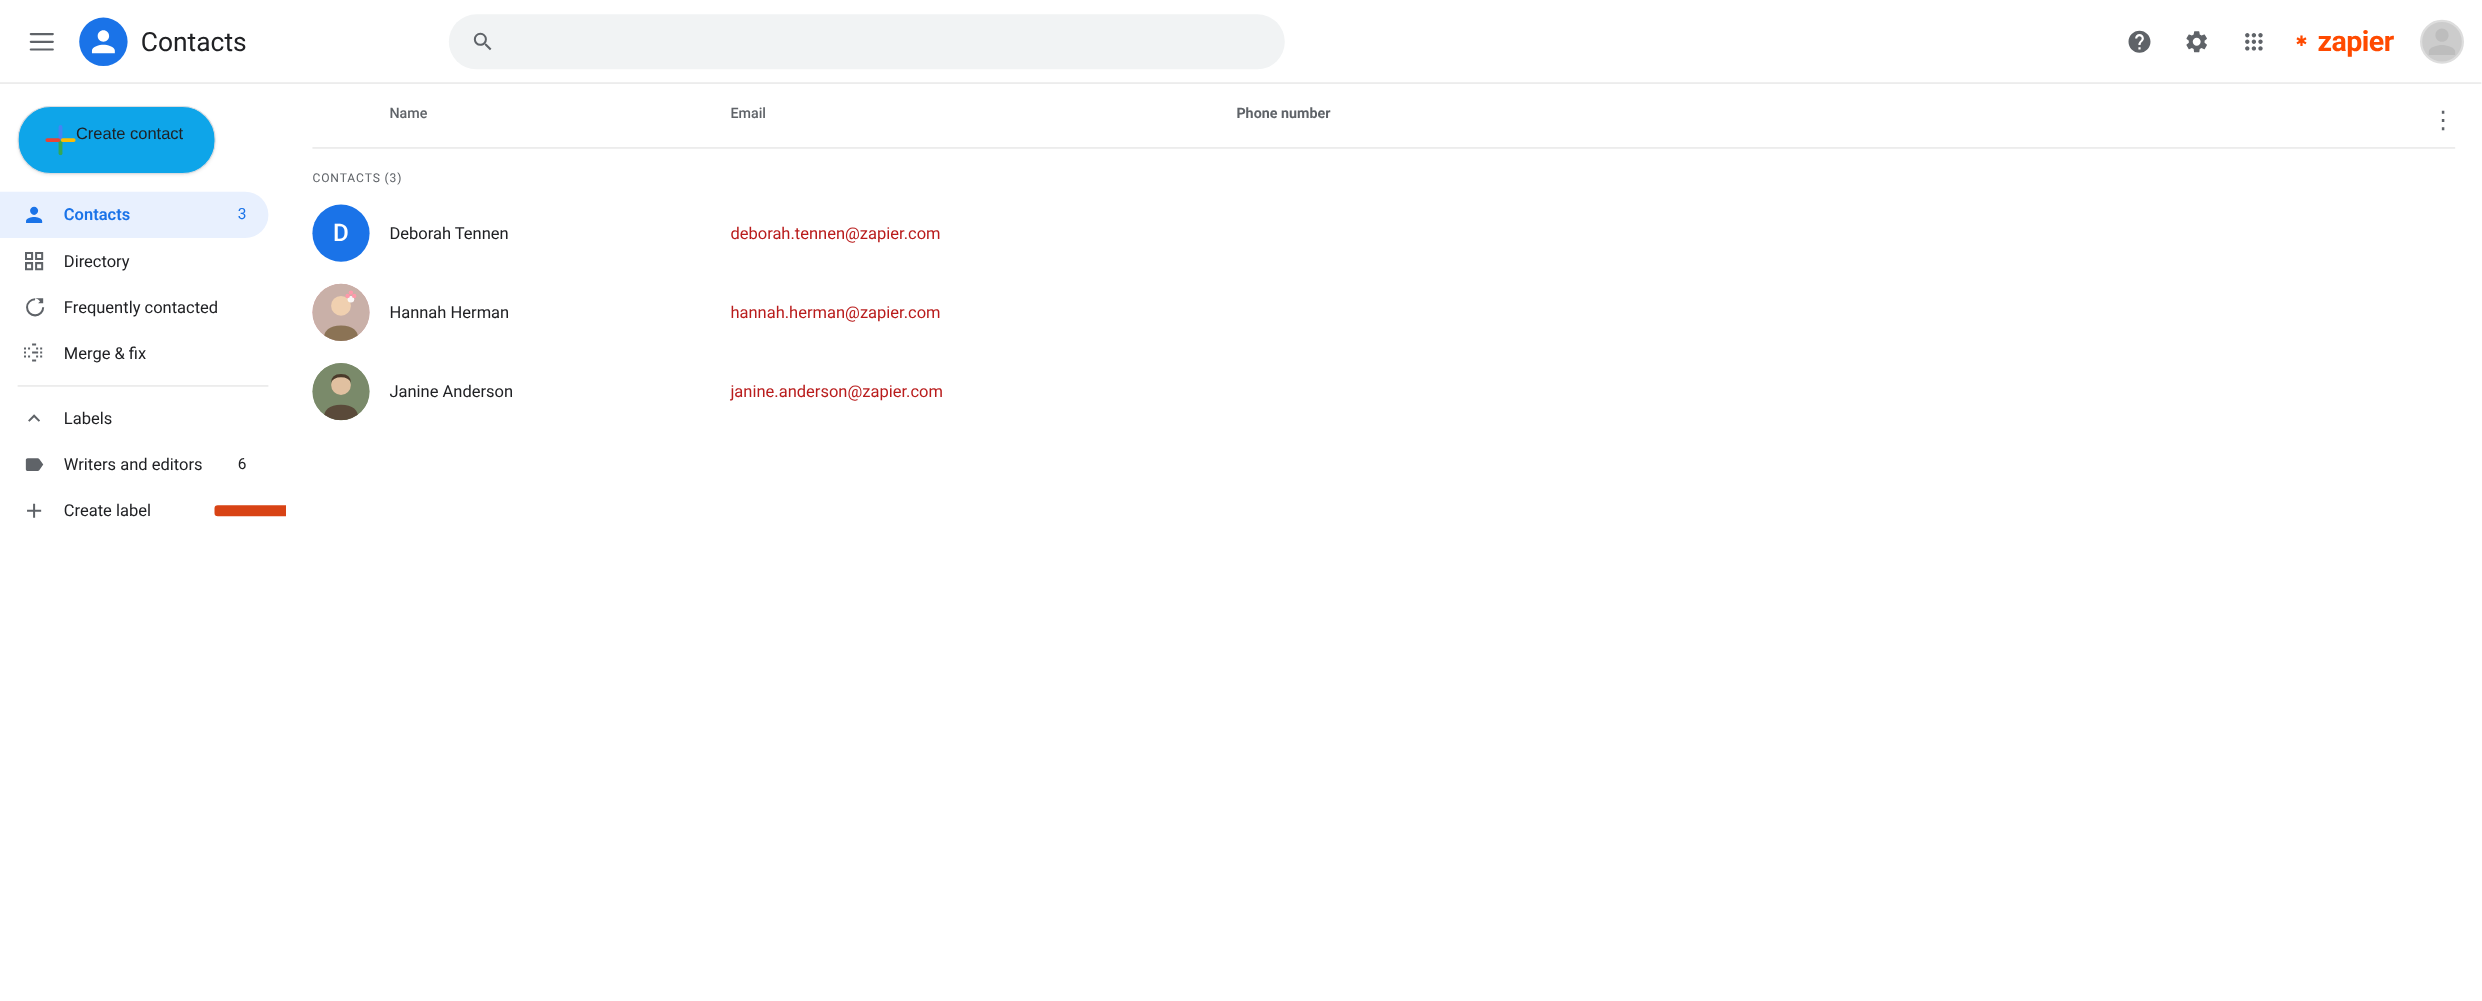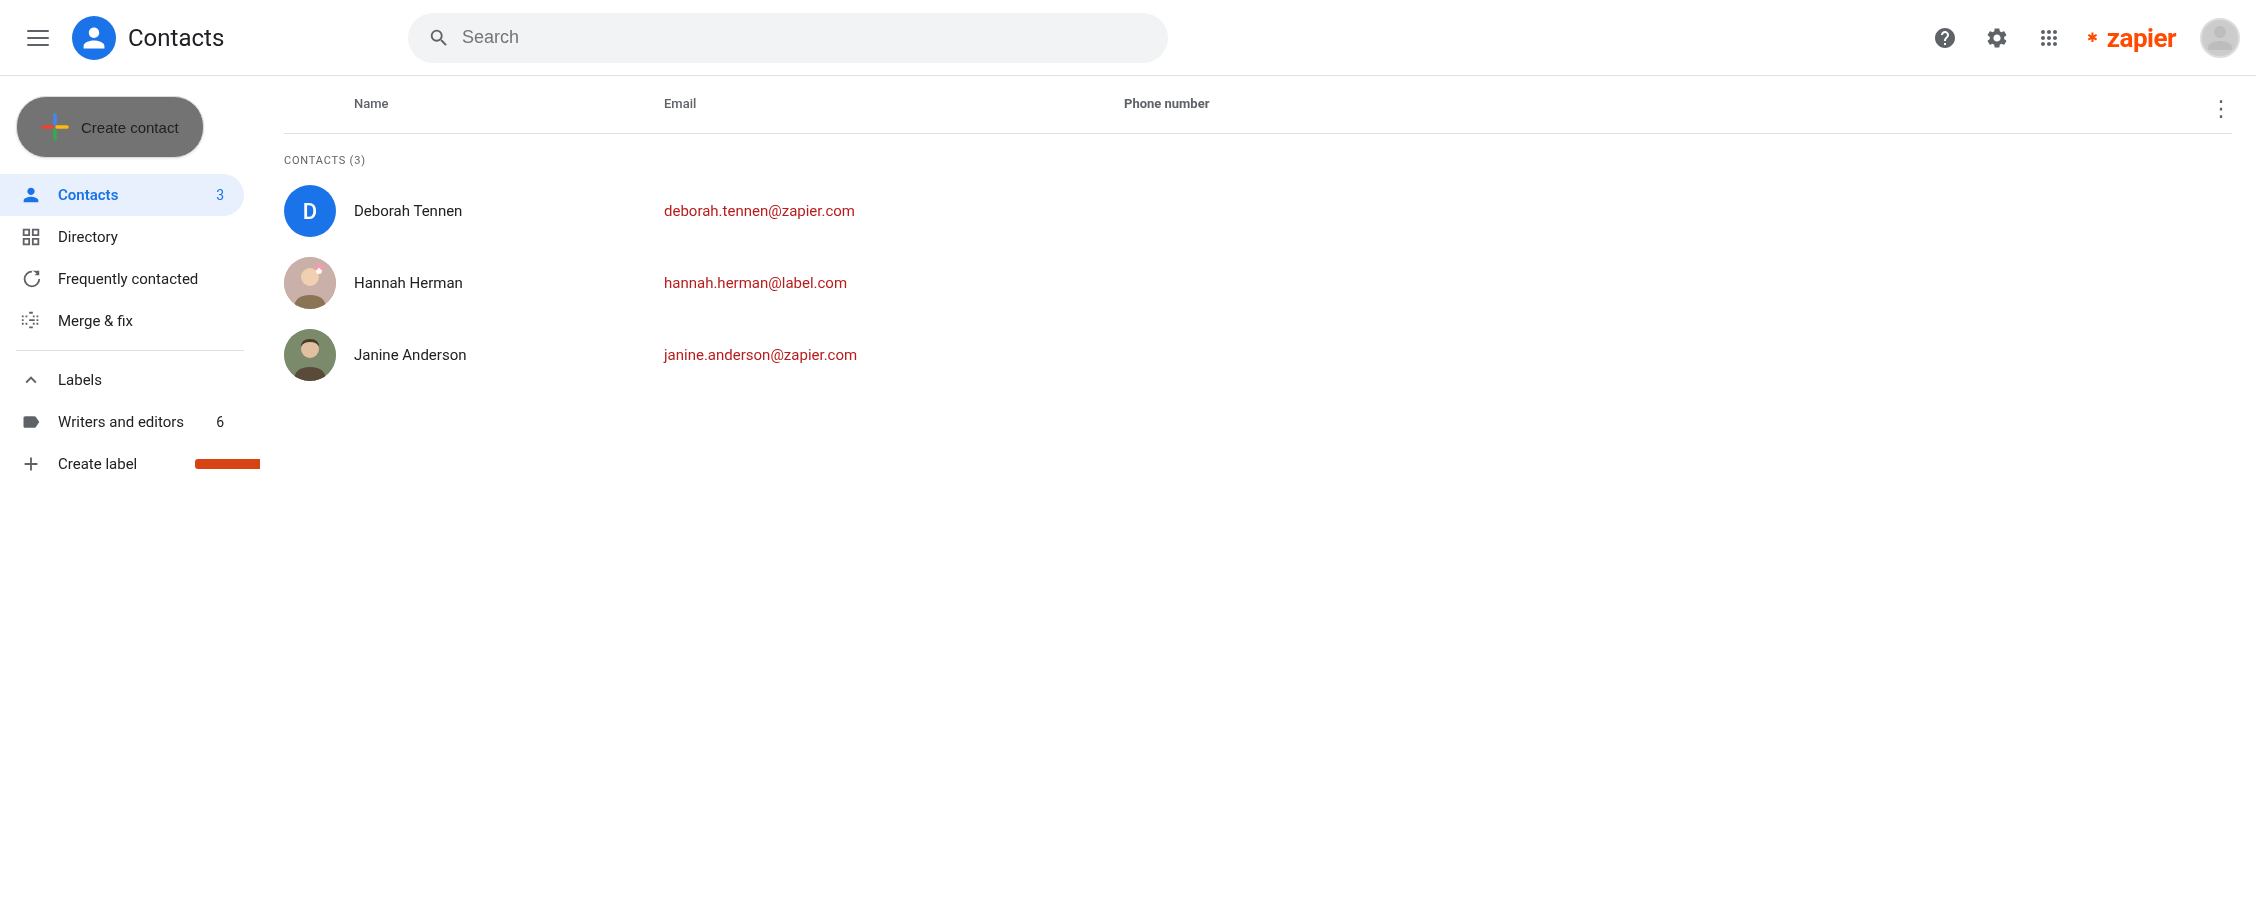--- a/index.html
+++ b/index.html
@@ -140,27 +140,27 @@
     .sidebar {
       width: 260px;
       padding: 12px 0;
       overflow-y: auto;
       border-right: none;
       flex-shrink: 0;
     }
 
     .create-contact-btn {
       display: flex;
-      align-items: center;
-      gap: 12px;
+      align-items: flex-start;
+      gap: 0;
       margin: 8px 16px 16px 16px;
       padding: 16px 24px;
       border-radius: 30px;
       border: 1px solid #dadce0;
-      background: #737373;
+      background: #0ea5e9;
       cursor: pointer;
       font-size: 15px;
       font-weight: 500;
       color: #202124;
       box-shadow: 0 1px 3px rgba(0,0,0,0.08);
       min-width: 180px;
     }
 
     .nav-item {
       display: flex;
@@ -360,21 +360,20 @@
         <path d="M12 12c2.7 0 4.8-2.1 4.8-4.8S14.7 2.4 12 2.4 7.2 4.5 7.2 7.2 9.3 12 12 12zm0 2.4c-3.2 0-9.6 1.6-9.6 4.8v2.4h19.2v-2.4c0-3.2-6.4-4.8-9.6-4.8z"></path>
       </svg>
     </div>
     <span class="app-title">Contacts</span>
   </div>
 
   <div class="search-bar">
     <svg class="search-icon-svg" width="22" height="22" viewBox="0 0 24 24" fill="#5f6368">
       <path d="M15.5 14h-.79l-.28-.27A6.471 6.471 0 0 0 16 9.5 6.5 6.5 0 1 0 9.5 16c1.61 0 3.09-.59 4.23-1.57l.27.28v.79l5 4.99L20.49 19l-4.99-5zm-6 0C7.01 14 5 11.99 5 9.5S7.01 5 9.5 5 14 7.01 14 9.5 11.99 14 9.5 14z"></path>
     </svg>
-    <input type="text" placeholder="Search" style="">
   </div>
 
   <div class="header-right">
     <button class="icon-btn">
       <svg viewBox="0 0 24 24">
         <path d="M12 2C6.48 2 2 6.48 2 12s4.48 10 10 10 10-4.48 10-10S17.52 2 12 2zm1 17h-2v-2h2v2zm2.07-7.75l-.9.92C13.45 12.9 13 13.5 13 15h-2v-.5c0-1.1.45-2.1 1.17-2.83l1.24-1.26c.37-.36.59-.86.59-1.41 0-1.1-.9-2-2-2s-2 .9-2 2H8c0-2.21 1.79-4 4-4s4 1.79 4 4c0 .88-.36 1.68-.93 2.25z"></path>
       </svg>
     </button>
     <button class="icon-btn">
       <svg viewBox="0 0 24 24">
@@ -519,21 +518,21 @@
           <circle cx="26" cy="20" r="9" fill="#f0d0b0"></circle>
           <path d="M10 52 Q10 38 26 38 Q42 38 42 52" fill="#8b7355"></path>
 
           <circle cx="35" cy="14" r="3" fill="white" opacity="0.9"></circle>
           <circle cx="38" cy="11" r="2" fill="#f9a"></circle>
           <circle cx="32" cy="11" r="2" fill="#f9a"></circle>
           <circle cx="35" cy="8" r="2" fill="#f9a"></circle>
         </svg>
       </div>
       <div class="contact-name">Hannah Herman</div>
-      <div class="contact-email">hannah.herman@label.com</div>
+      <div class="contact-email">hannah.herman@zapier.com</div>
       <div class="contact-phone"></div>
     </div>
 
     <div class="contact-row">
       <div class="contact-avatar avatar-janine" style="background: #8a9a7a;">
 
         <svg width="52" height="52" viewBox="0 0 52 52">
           <circle cx="26" cy="26" r="26" fill="#7a8a6a"></circle>
           <circle cx="26" cy="20" r="9" fill="#e0c0a0"></circle>
           <path d="M10 52 Q10 38 26 38 Q42 38 42 52" fill="#5a4a3a"></path>

